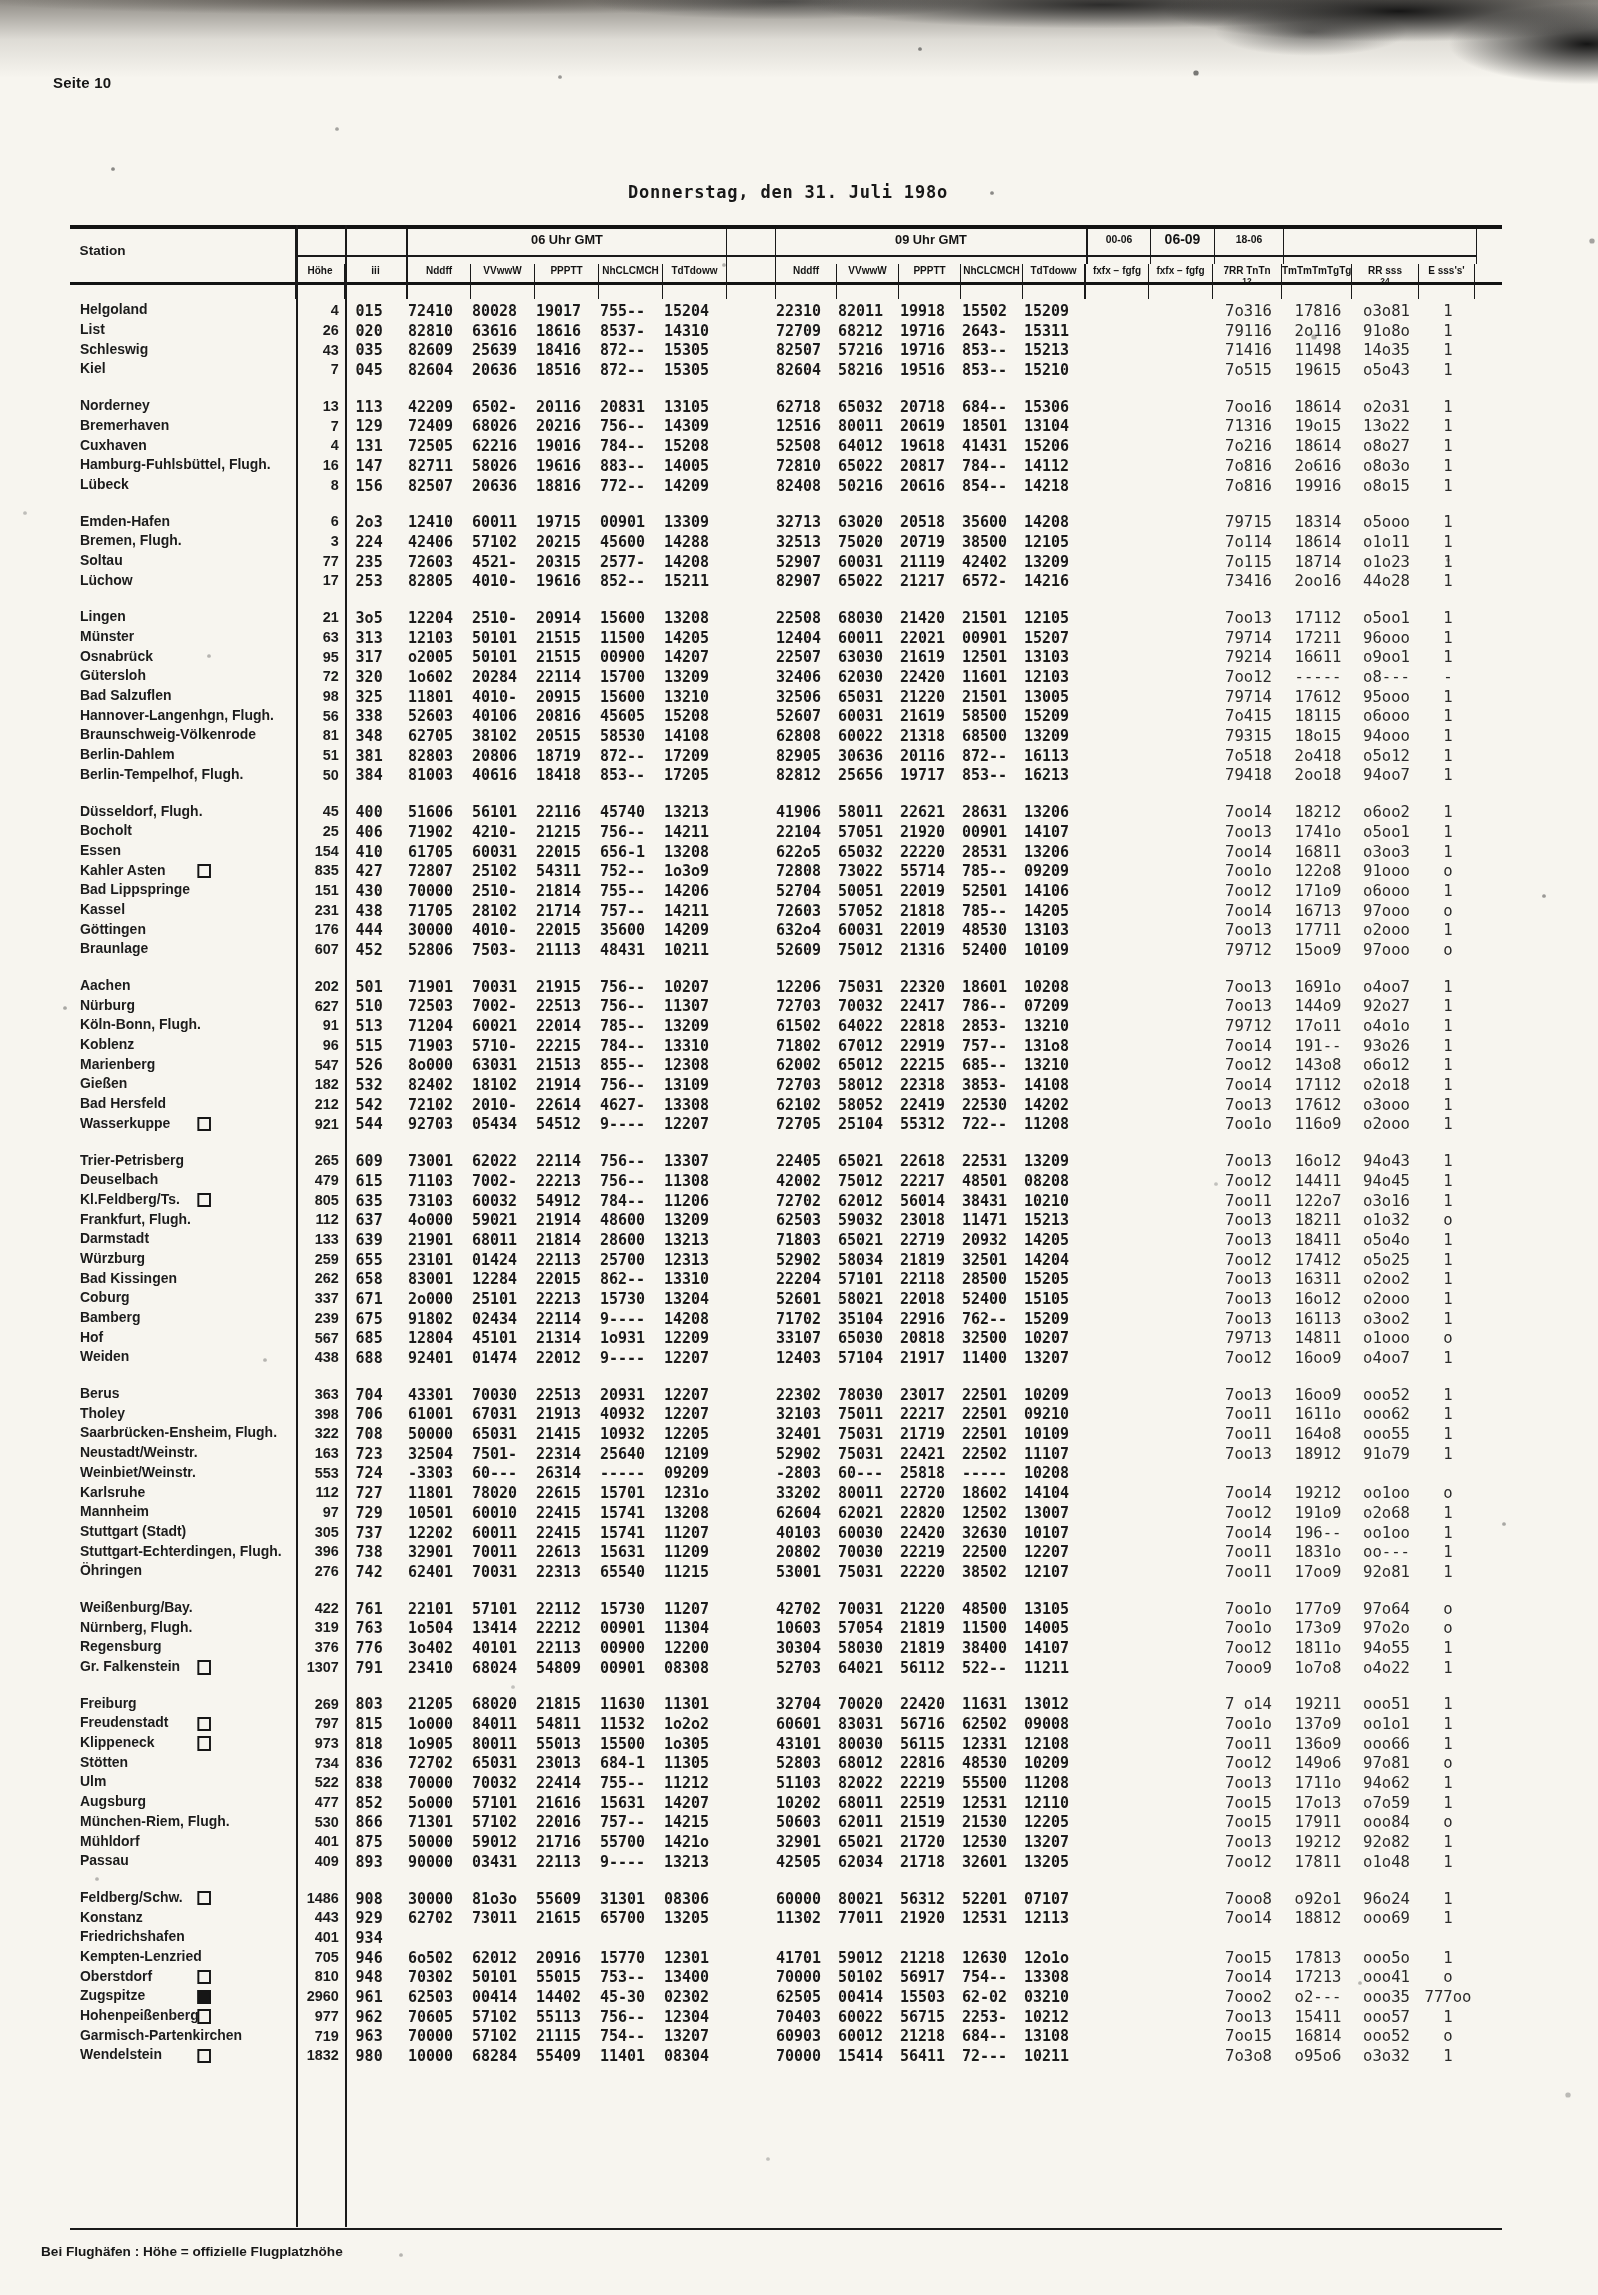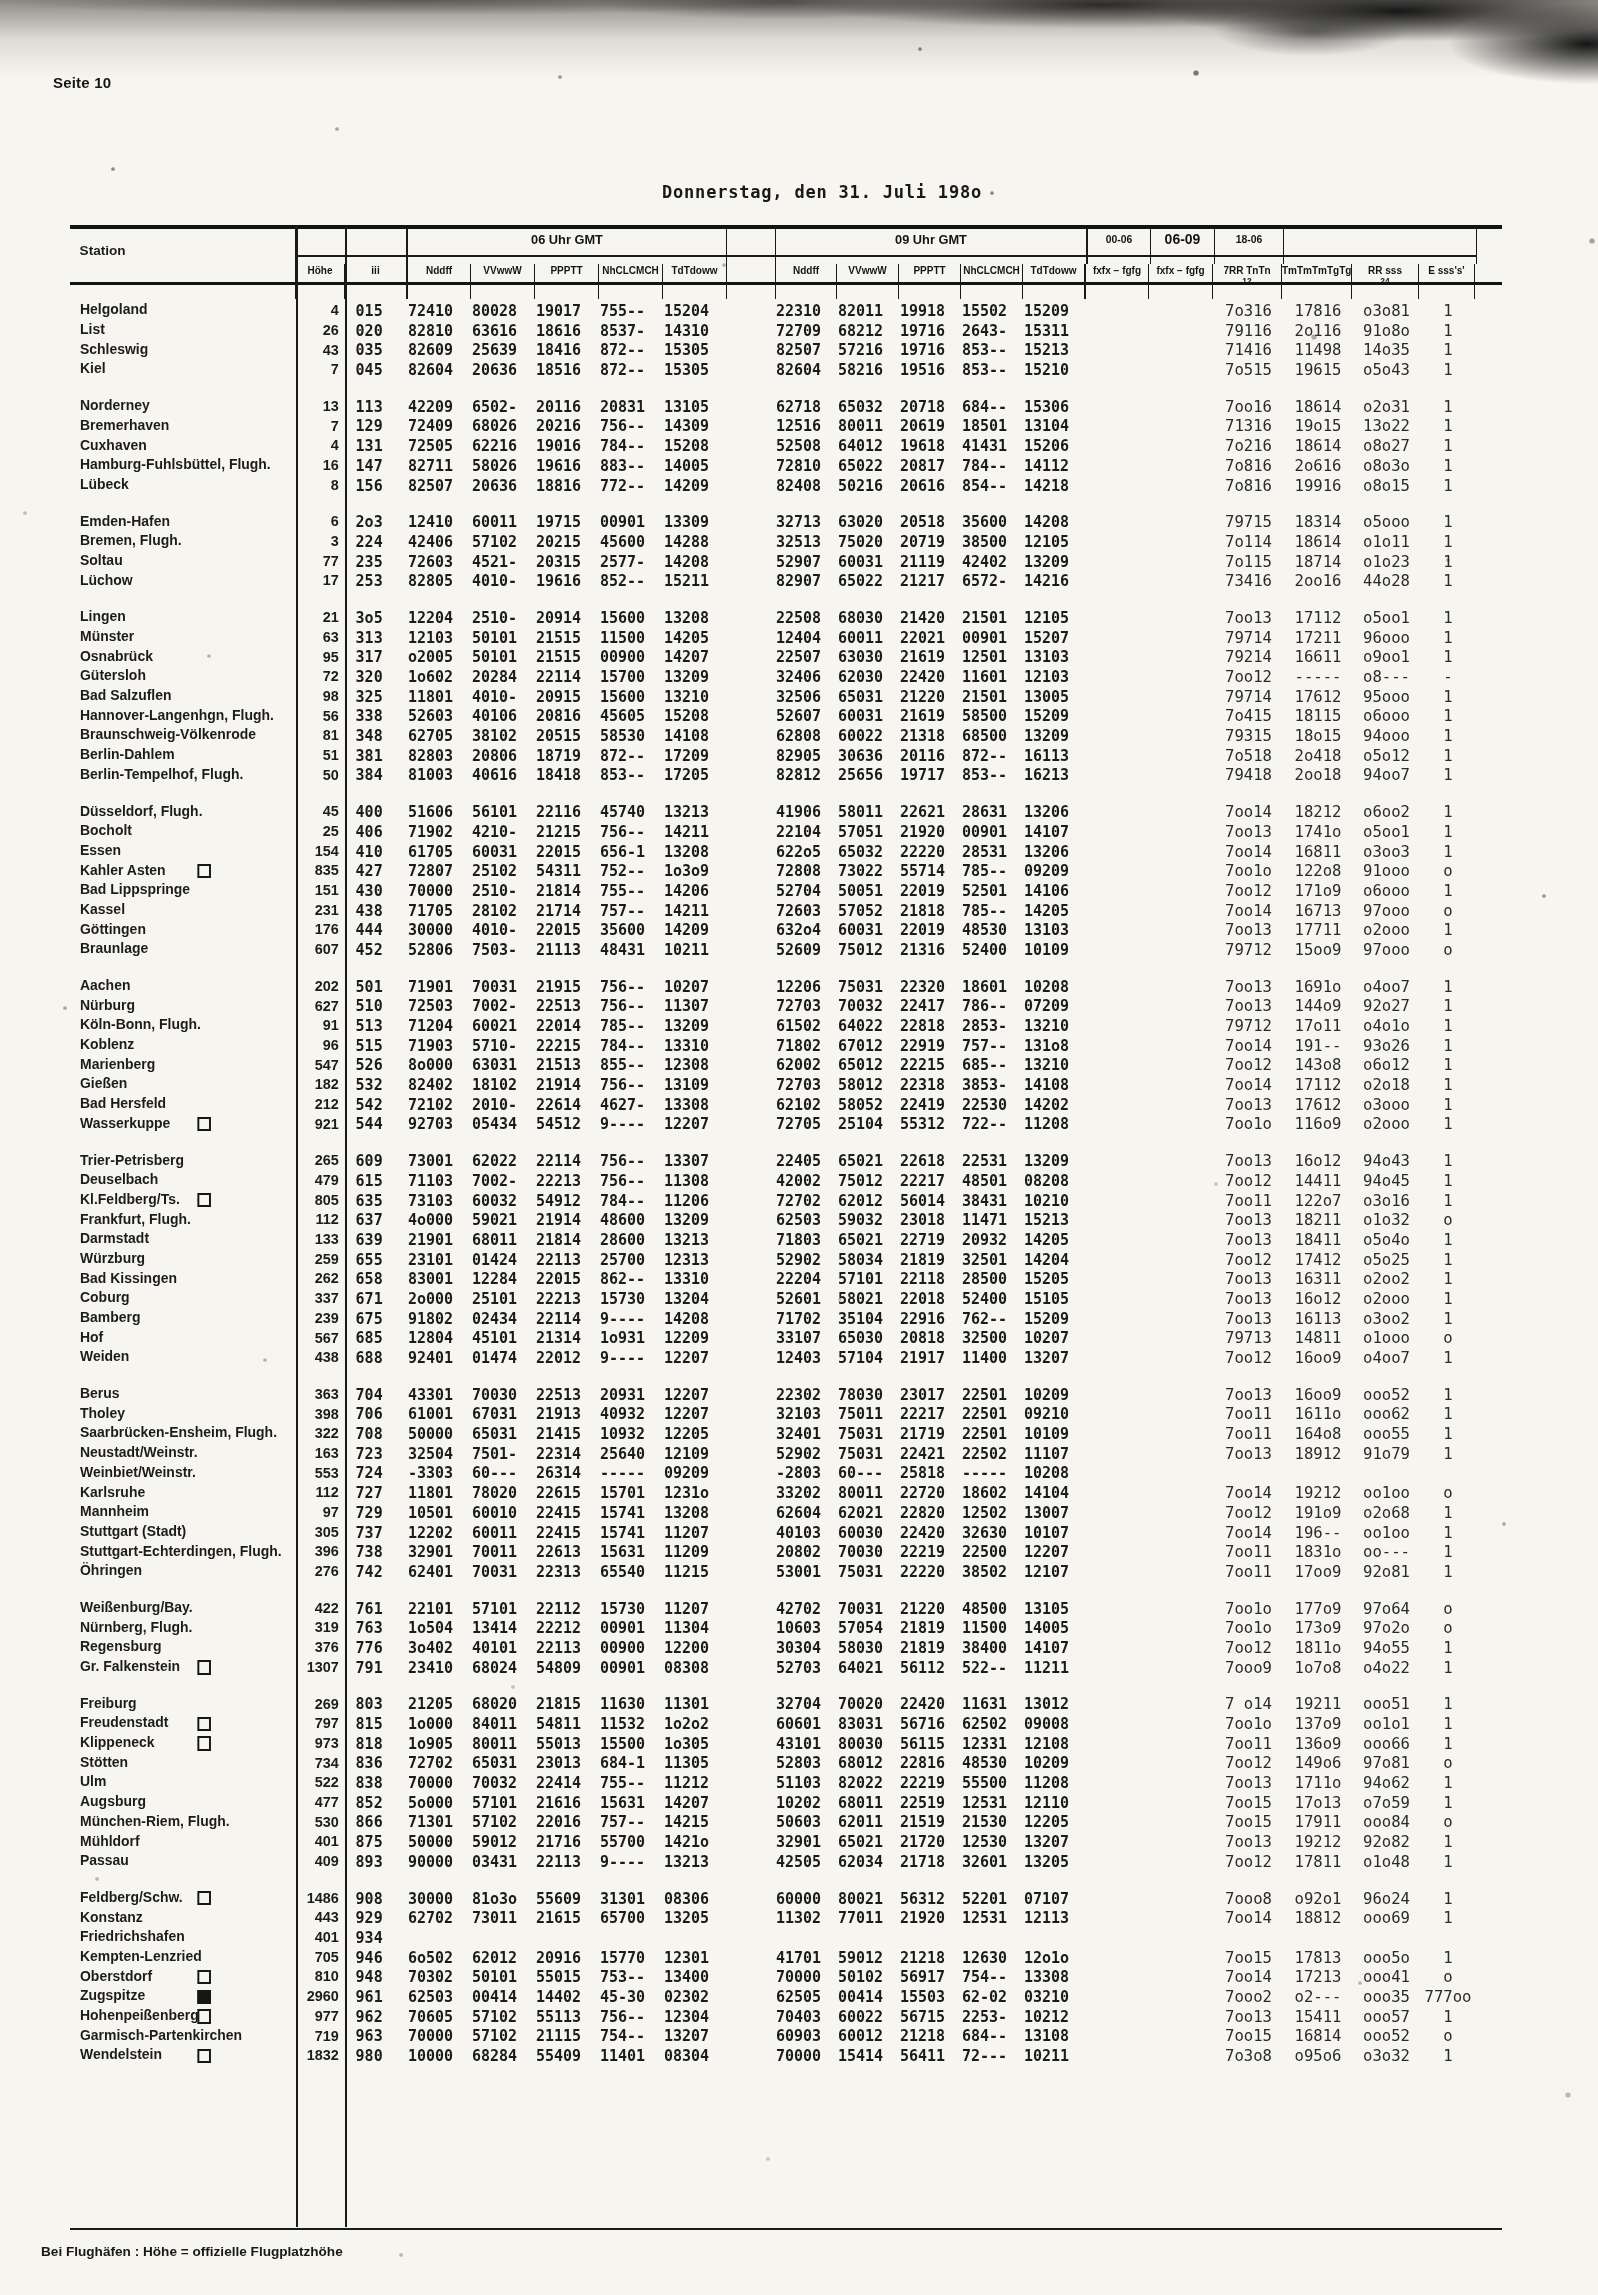--- a/index.html
+++ b/index.html
@@ -23,21 +23,21 @@
       1543px 895px 0 0.8px rgba(40,40,40,.45), 1215px 1183px 0 0.8px rgba(70,70,70,.3),
       264px 1359px 0 0.8px rgba(60,60,60,.35), 839px 1299px 0 0.8px rgba(80,80,80,.3),
       1503px 1523px 0 0.8px rgba(50,50,50,.4), 512px 1686px 0 0.8px rgba(70,70,70,.3),
       96px 1878px 0 0.8px rgba(60,60,60,.35), 1359px 1982px 0 0.8px rgba(60,60,60,.35),
       767px 2158px 0 0.8px rgba(70,70,70,.3), 1567px 2094px 0 1.6px rgba(50,50,50,.3),
       400px 2254px 0 0.8px rgba(60,60,60,.35), 1195px 72px 0 1.6px rgba(20,20,20,.55),
       919px 48px 0 0.8px rgba(30,30,30,.5), 559px 76px 0 0.8px rgba(40,40,40,.45),
       1591px 240px 0 1.6px rgba(40,40,40,.4), 24px 512px 0 0.8px rgba(60,60,60,.3);}
   .page-label{position:absolute;left:53px;top:74px;font:700 15px "Liberation Sans",sans-serif;
     letter-spacing:0.2px;color:#161616;}
-  .title{position:absolute;left:662px;top:182px;font:700 17px "DejaVu Sans Mono",monospace;
+  .title{position:absolute;left:628px;top:182px;font:700 17px "DejaVu Sans Mono",monospace;
     letter-spacing:0.8px;color:#181818;}
   
   .rule-top{position:absolute;left:70px;top:225px;width:1432px;height:4px;background:#131313;}
   .rule-headbot{position:absolute;left:70px;top:282px;width:1432px;height:3.2px;background:#131313;}
   .rule-mid{position:absolute;left:296px;top:255px;width:1181px;height:1.6px;background:#1a1a1a;}
   .vline{position:absolute;top:225px;height:2002px;width:2.4px;background:#1a1a1a;}
   .vl1{left:296px;} .vl2{left:345px;}
   .rule-bottom{position:absolute;left:70px;top:2228px;width:1432px;height:2.4px;background:#1a1a1a;}
   
   .thead{position:absolute;left:70px;top:229px;width:1432px;height:53px;}

